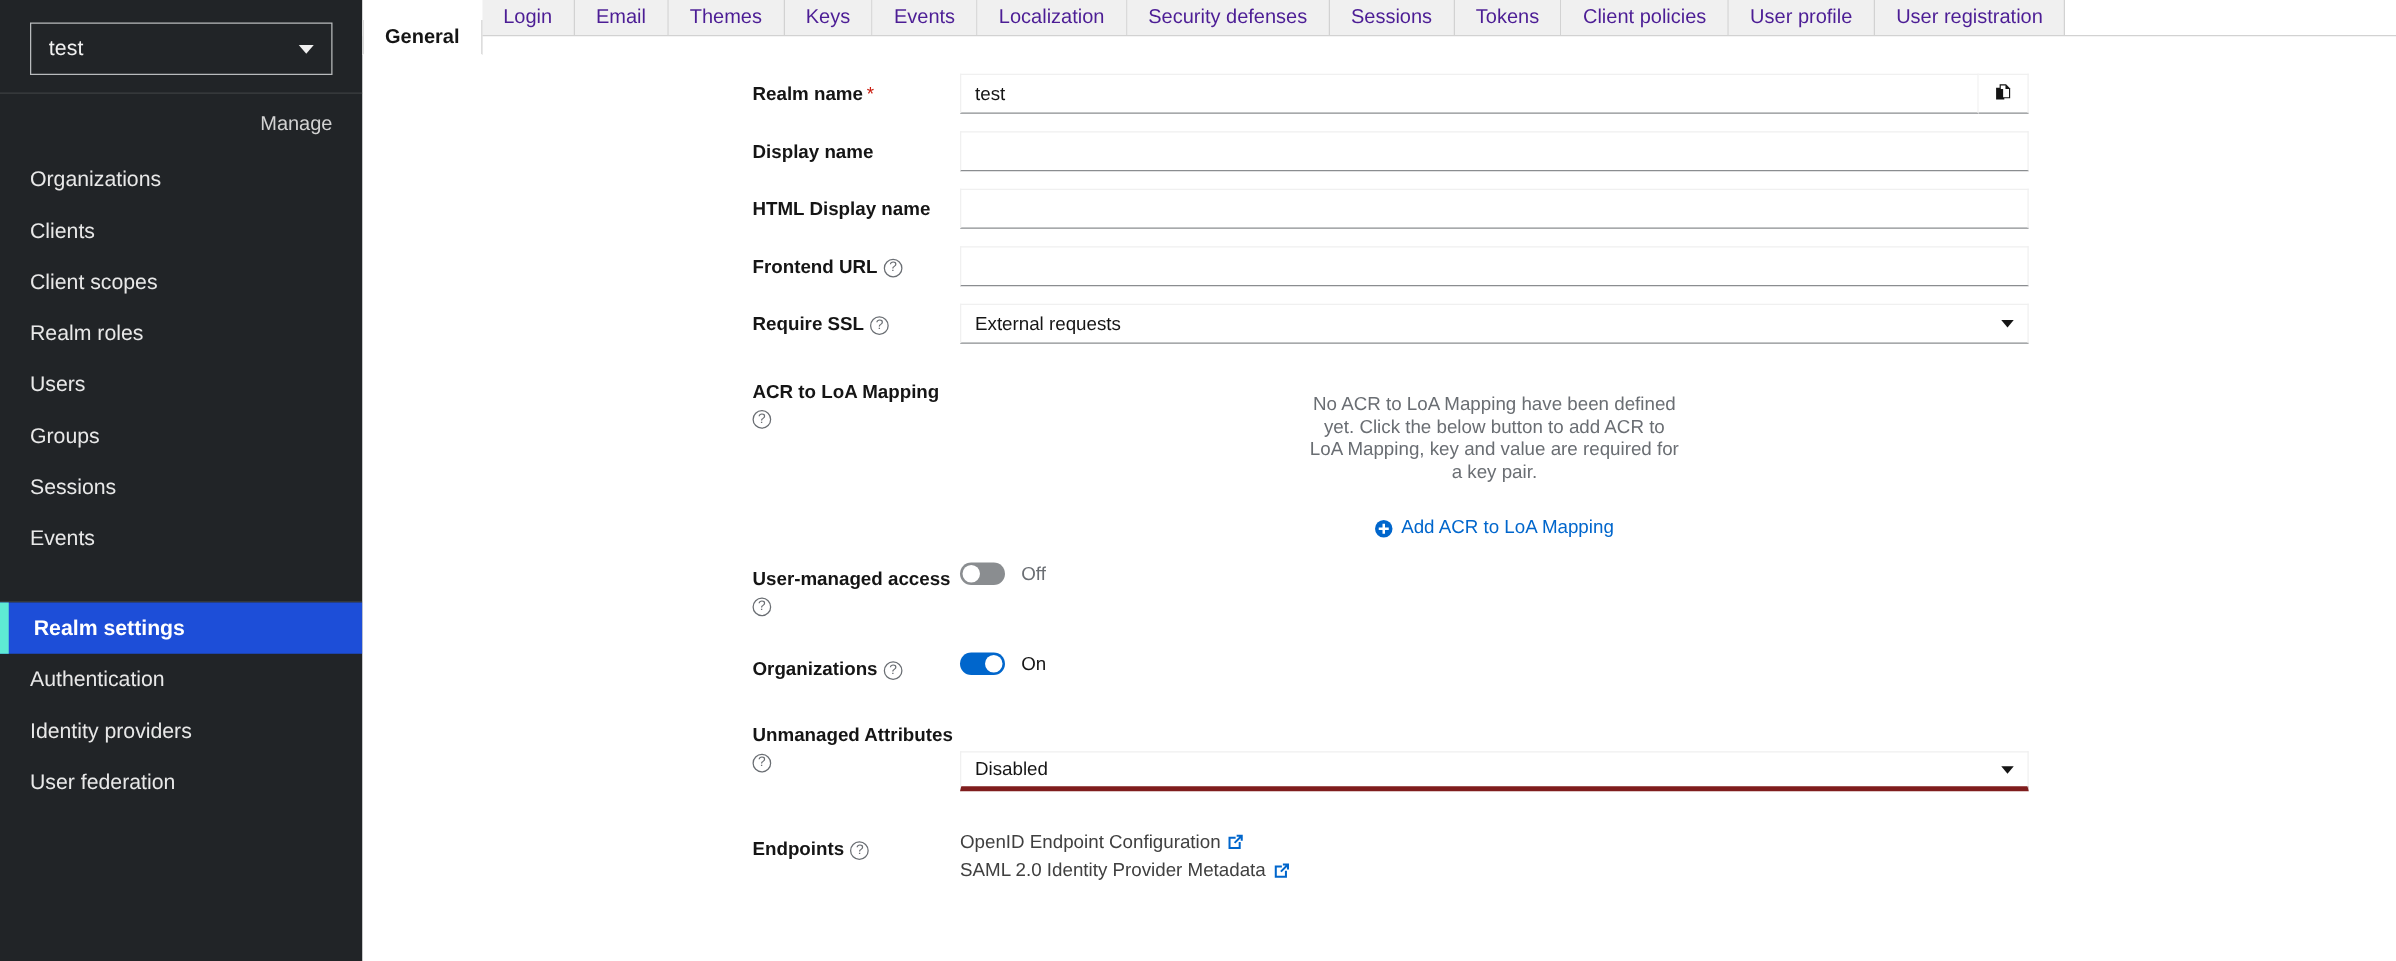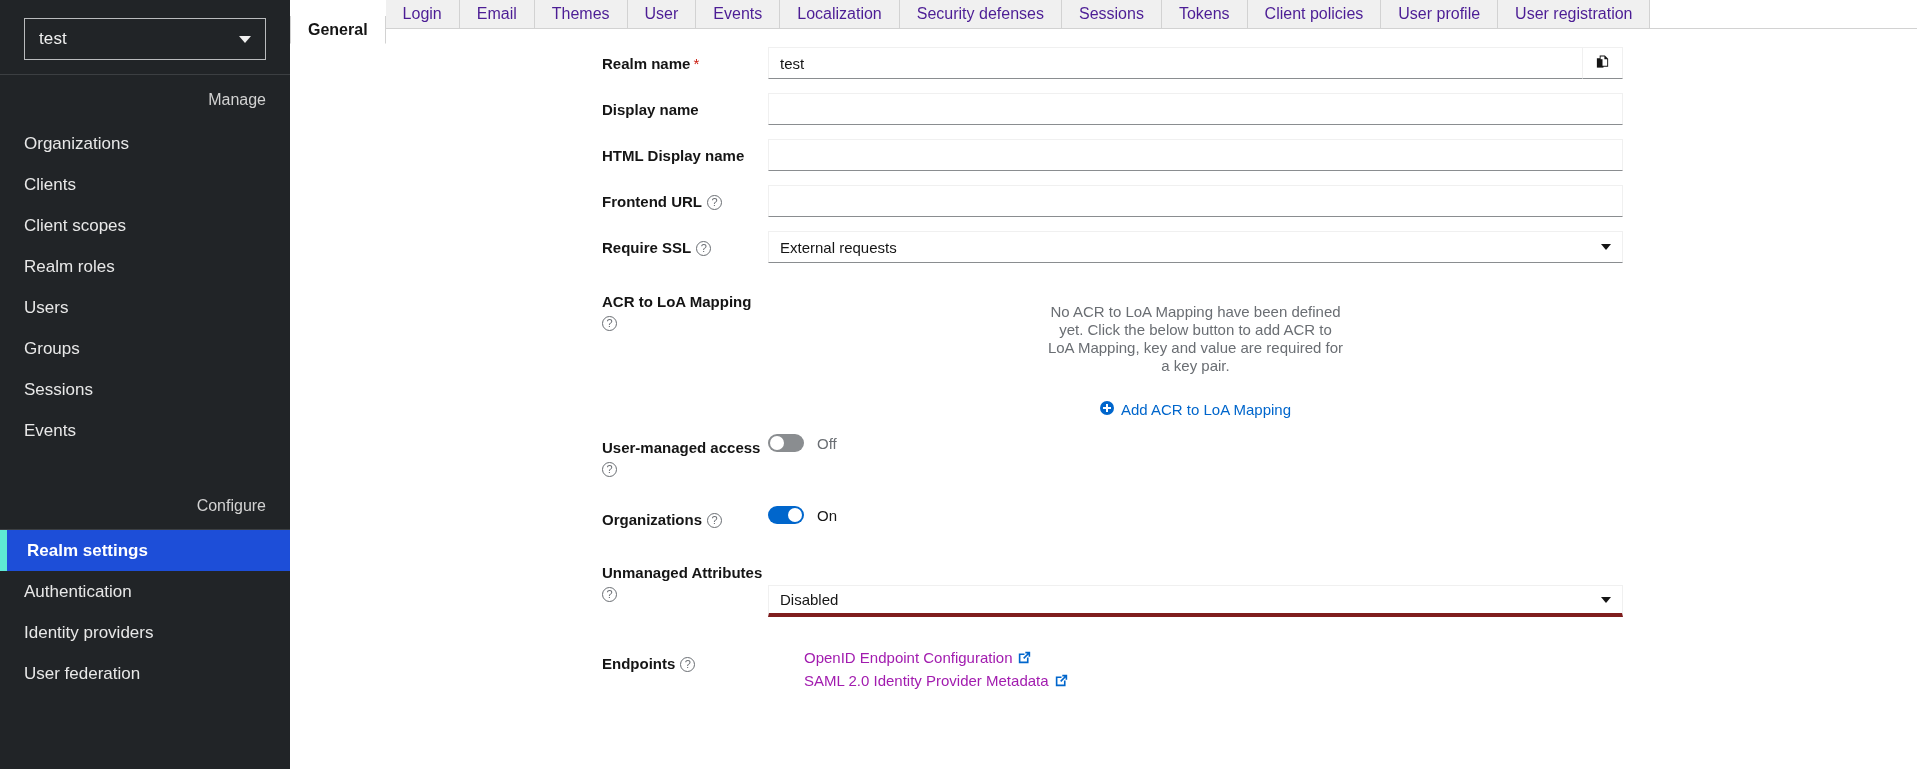--- a/index.html
+++ b/index.html
@@ -107,21 +107,21 @@
     color: #151515;
     font-weight: bold;
     border-bottom: 1px solid #fff;
     position: relative;
     top: 16px;
   }
   .tab-filler { flex: 1; background: #ffffff; }
 
   
   #form {
-    padding: 18px 0 0 0;
+    padding: 30px 0 0 0;
   }
   .form-row {
     display: flex;
     align-items: flex-start;
     margin-bottom: 14px;
   }
   .form-label {
     width: 166px;
     min-width: 166px;
     margin-left: 312px;
@@ -206,21 +206,21 @@
   .empty-text {
     font-size: 15px;
     color: #6a6e73;
     line-height: 18px;
     max-width: 296px;
     margin: 0 auto;
   }
   .add-link {
     margin-top: 26px;
     display: inline-flex;
-    align-items: flex-start;
+    align-items: flex-end;
     gap: 7px;
     color: #0066cc;
     font-size: 15px;
     cursor: pointer;
   }
   .plus-circle {
     width: 14px; height: 14px;
     border-radius: 50%;
     background: #0066cc;
     position: relative;
@@ -258,26 +258,25 @@
     font-size: 15px;
     color: #151515;
   }
   .switch-label.off { color: #6a6e73; }
 
   
   .endpoint-link {
     display: flex;
     align-items: center;
     gap: 6px;
-    color: #a21caf;
+    color: #404040;
     font-size: 15px;
     line-height: 21px;
     cursor: pointer;
     margin-bottom: 2px;
-    margin-left: 36px;
   }
   .ext-icon { display: inline-flex; }
 </style>
 </head>
 <body>
 
 <div id="sidebar">
   <div class="realm-select-wrap">
     <div class="realm-select">
       <span class="rs-label">test</span>
@@ -295,37 +294,36 @@
     <div class="nav-item">Realm roles</div>
     <div class="nav-item">Users</div>
     <div class="nav-item">Groups</div>
     <div class="nav-item">Sessions</div>
     <div class="nav-item">Events</div>
   </div>
 
   <div class="nav-gap"></div>
 
   <div>
-    <div class="nav-section-title">Configure</div>
     <div class="nav-sep"></div>
     <div class="nav-item active">Realm settings</div>
     <div class="nav-item">Authentication</div>
     <div class="nav-item">Identity providers</div>
     <div class="nav-item">User federation</div>
   </div>
 </div>
 
 <div id="main">
 
   <div id="tabs">
     <div class="tab active">General</div>
     <div class="tab">Login</div>
     <div class="tab">Email</div>
     <div class="tab">Themes</div>
-    <div class="tab">User</div>
+    <div class="tab">Keys</div>
     <div class="tab">Events</div>
     <div class="tab">Localization</div>
     <div class="tab">Security defenses</div>
     <div class="tab">Sessions</div>
     <div class="tab">Tokens</div>
     <div class="tab">Client policies</div>
     <div class="tab">User profile</div>
     <div class="tab">User registration</div>
     <div class="tab-filler"></div>
   </div>

